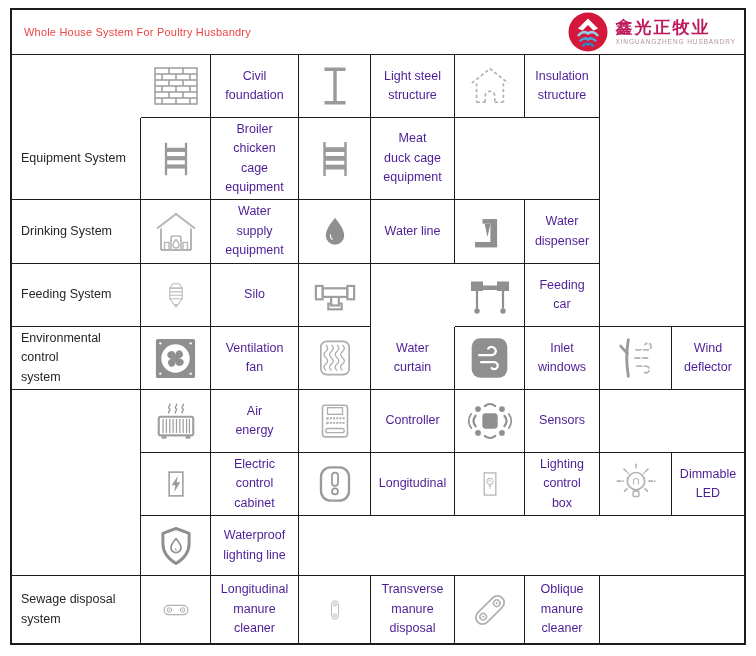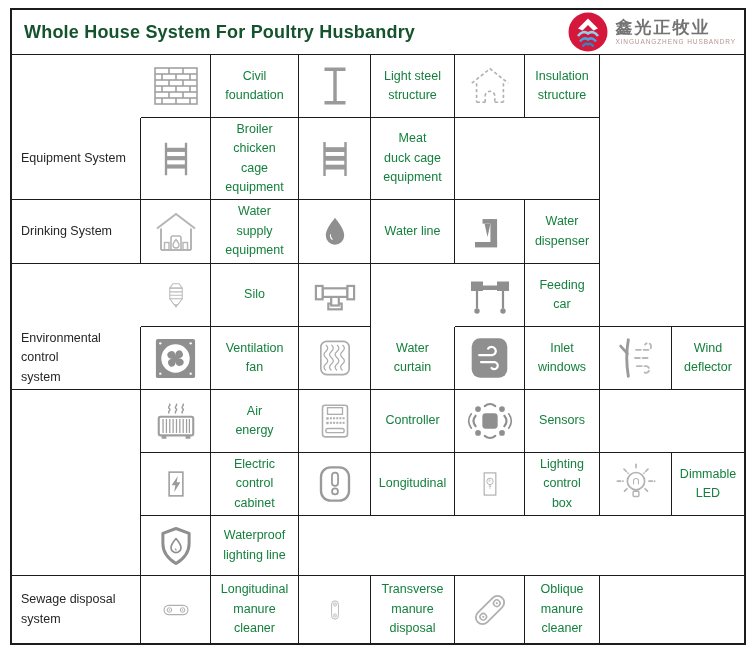--- a/index.html
+++ b/index.html
@@ -11,28 +11,28 @@
     border:2px solid #1c1c1c; display:grid;
     grid-template-columns:129px 70px 88px 72px 84px 70px 75px 72px 72px;
     grid-template-rows:45px 63px 82px 64px 63px 63px 63px 63px 60px 67px;
   }
   .cell { border-right:1px solid #1c1c1c; border-bottom:1px solid #1c1c1c;
     display:flex; align-items:center; justify-content:center; overflow:hidden; }
   .cell.er { border-right:none; }
   .cell.eb { border-bottom:none; }
   .sys { justify-content:flex-start; padding:4px 6px 4px 9px; font-size:12.5px;
     color:#262626; line-height:1.55; white-space:pre-line; }
-  .lbl { font-size:12.5px; color:#15803d; text-align:center; line-height:1.55;
+  .lbl { font-size:12.5px; color:#4c1d95; text-align:center; line-height:1.55;
     padding:2px 4px; white-space:pre-line; }
   .title-cell { grid-area:1/1/2/10; display:flex; align-items:center;
     justify-content:space-between; padding:0 8px 0 12px; }
-  .title { font-size:18px; font-weight:700; color:#14532d; letter-spacing:0.2px; }
+  .title { font-size:11px; font-weight:400; color:#ef4444; letter-spacing:0.2px; }
   .logo { display:flex; align-items:center; gap:7px; }
   .logo-txt { display:flex; flex-direction:column; line-height:1.05; }
-  .logo-cn { font-size:17px; font-weight:bold; color:#737373; letter-spacing:2px; }
+  .logo-cn { font-size:17px; font-weight:bold; color:#be185d; letter-spacing:2px; }
   .logo-en { font-size:6.5px; color:#b59494; letter-spacing:0.9px; margin-top:2px; }
   svg { display:block; }
 </style>
 </head>
 <body>
 
 <div class="stage">
 <div class="grid">
 
   <div class="cell title-cell er">
@@ -132,20 +132,21 @@
     <svg width="40" height="44" viewBox="0 0 48 48" fill="#8f8f8f">
       <rect x="15" y="8.5" width="12" height="5.5"></rect>
       <polygon points="17.5,14 24.5,14 21,30"></polygon>
       <rect x="24.5" y="8.5" width="8" height="33.5"></rect>
       <rect x="6" y="36" width="26.5" height="6.5"></rect>
     </svg>
   </div>
   <div class="cell lbl" style="grid-area:4/7/5/8">Water
 dispenser</div>
 
+  <div class="cell sys" style="grid-area:5/1/6/2">Feeding System</div>
   <div class="cell" style="grid-area:5/2/6/3">
     <svg width="30" height="54" viewBox="0 0 48 48" fill="none" stroke="#bcbcbc" stroke-width="1.7">
       <path d="M14 13 L19 6 H29 L34 13 Z"></path>
       <rect x="14" y="13" width="20" height="17"></rect>
       <path d="M14 19 H34 M14 24.5 H34"></path>
       <path d="M14 30 L21 39.5 H27 L34 30"></path>
       <polygon points="21,39.5 27,39.5 24,45" fill="#bcbcbc" stroke="none"></polygon>
     </svg>
   </div>
   <div class="cell lbl" style="grid-area:5/3/6/4">Silo</div>

